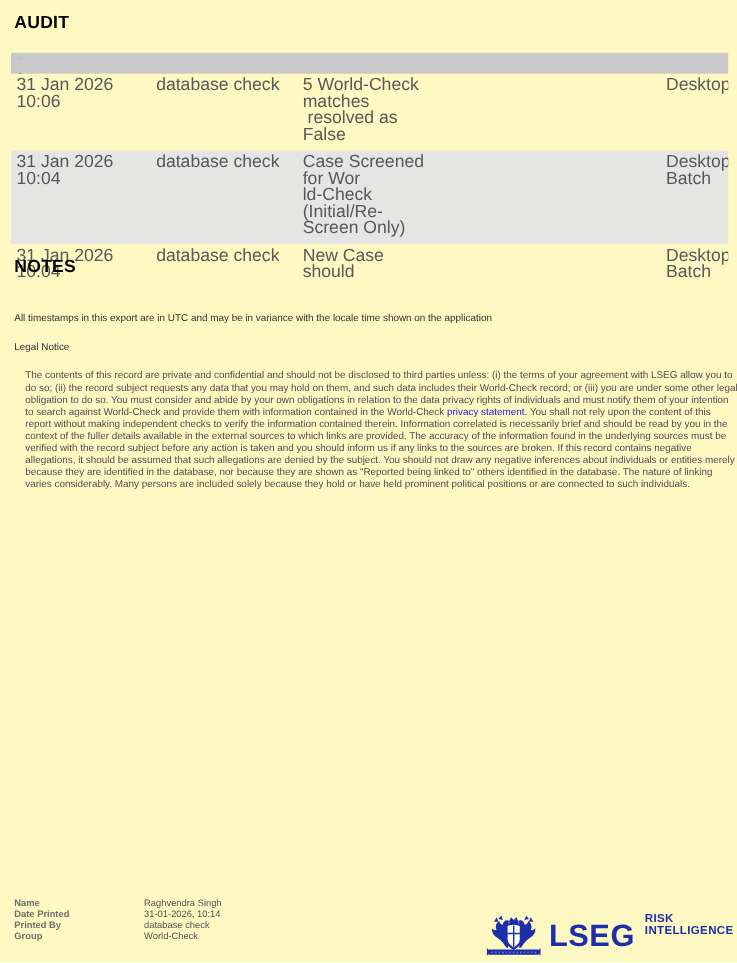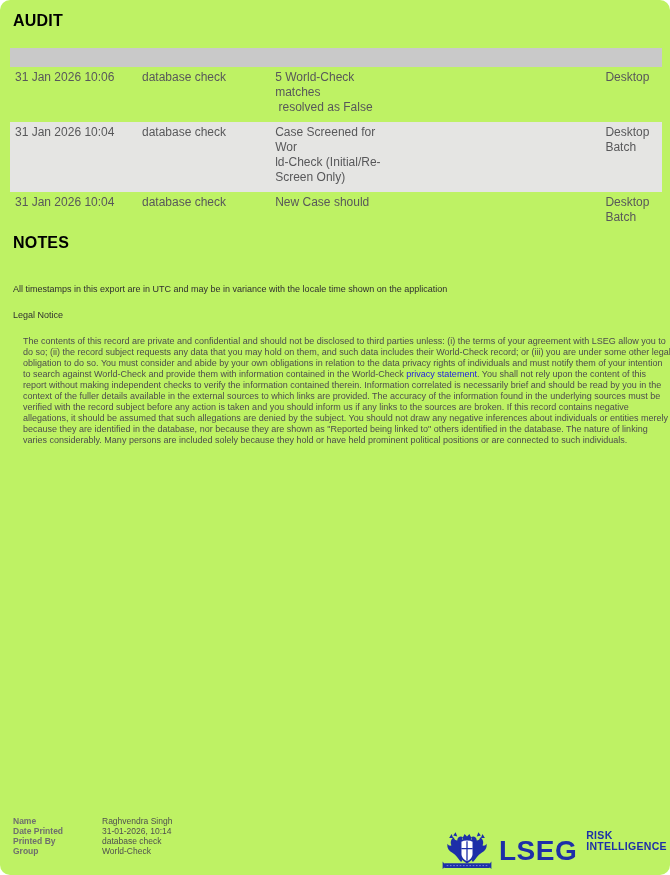--- a/index.html
+++ b/index.html
@@ -4,24 +4,23 @@
 <style>
   html, body {
     margin: 0;
     padding: 0;
     background: #ffffff;
   }
   .page {
     position: relative;
     width: 670px;
     height: 875px;
-    background: #bef264;
+    background: #fef9c3;
     font-family: "Liberation Sans", sans-serif;
     overflow: hidden;
-    border-radius: 10px;
   }
   .section-heading {
     position: absolute;
     left: 13px;
     font-size: 16px;
     font-weight: bold;
     color: #000000;
     letter-spacing: 0.2px;
   }
   #audit-heading { top: 12px; }
@@ -51,21 +50,21 @@
     box-sizing: border-box;
     padding-left: 5px;
     overflow: hidden;
   }
   .col-date     { width: 123px; }
   .col-actioned { width: 130px; }
   .col-action   { width: 142px; }
   .col-notes    { width: 189px; }
   .col-source   { width: 68px; }
   .t-body-row {
-    font-size: 12px;
+    font-size: 16px;
     color: #58585a;
     line-height: 15px;
     gap: 16px;
   }
   .t-body-row .t-cell {
     padding-top: 3px;
     padding-bottom: 7px;
     white-space: pre-line;
   }
   .row-alt { background: #e5e5e3; }
@@ -102,21 +101,21 @@
   
   .footer-fields {
     position: absolute;
     left: 13px;
     top: 816px;
     font-size: 8.5px;
     line-height: 10px;
   }
   .footer-row { display: flex; }
   .footer-label {
-    width: 89px;
+    width: 118px;
     font-weight: bold;
     color: #6e6e6e;
   }
   .footer-value {
     color: #4f4f4f;
   }
 
   
   .logo {
     position: absolute;

